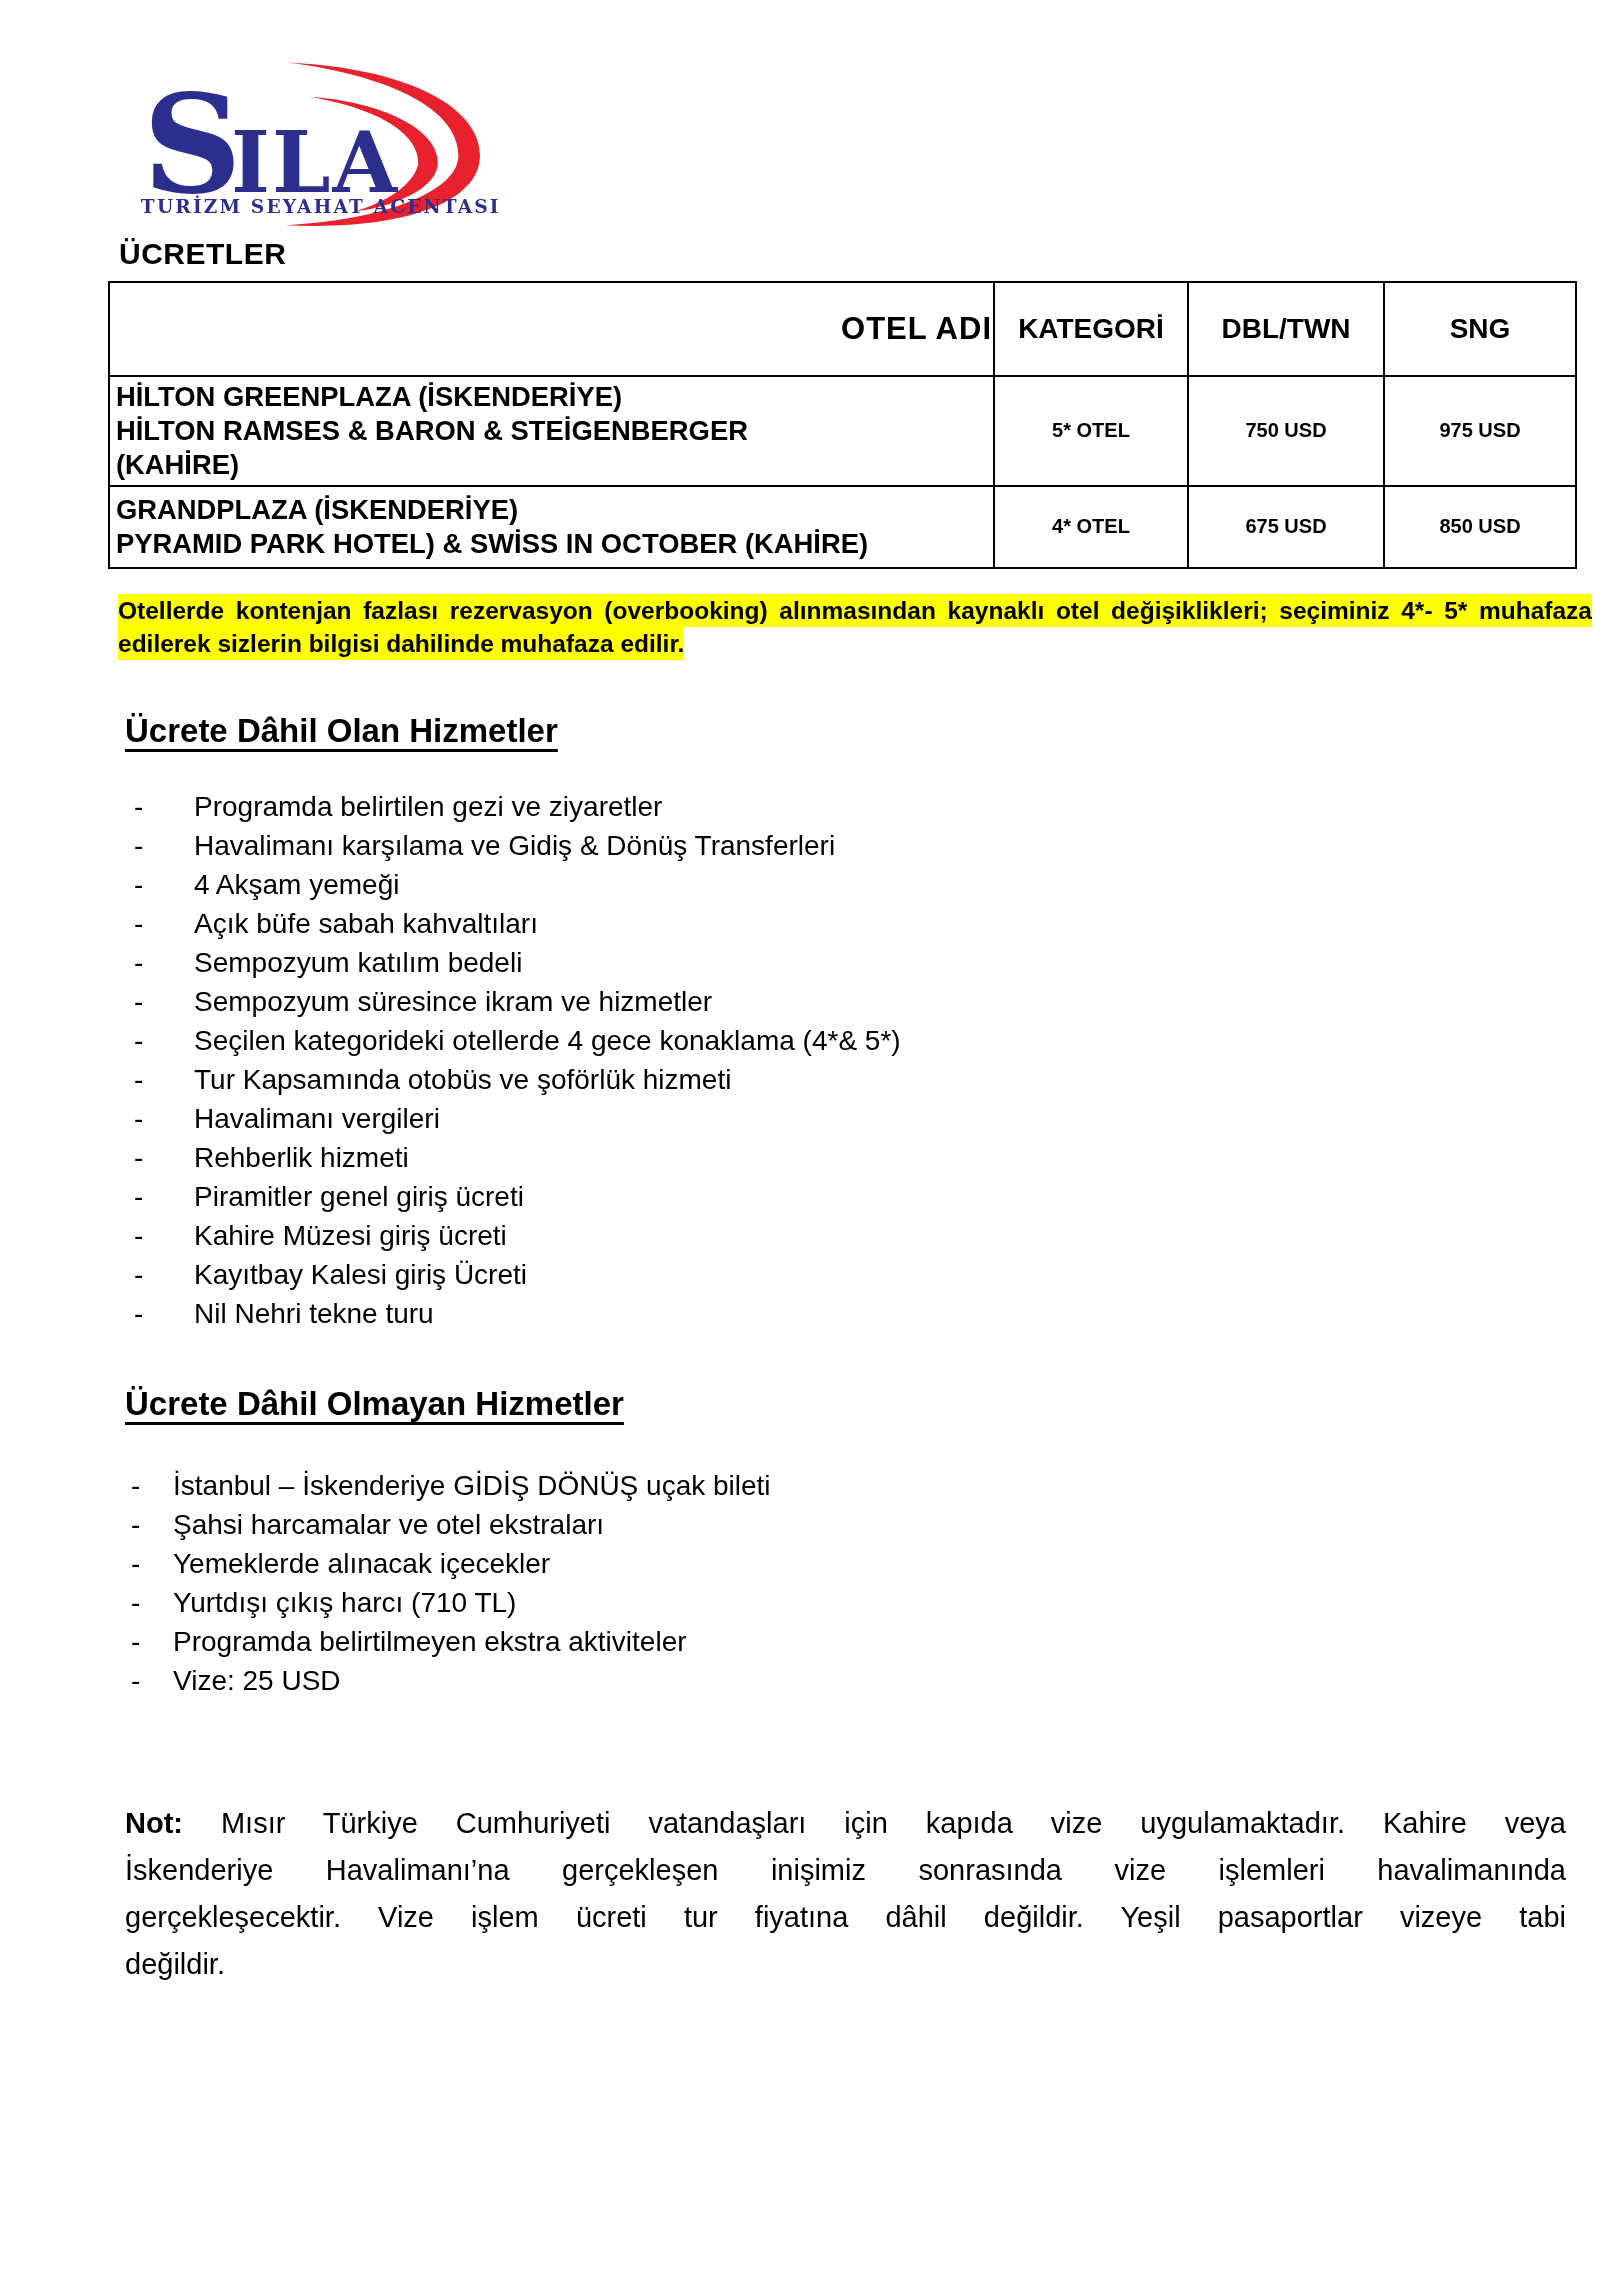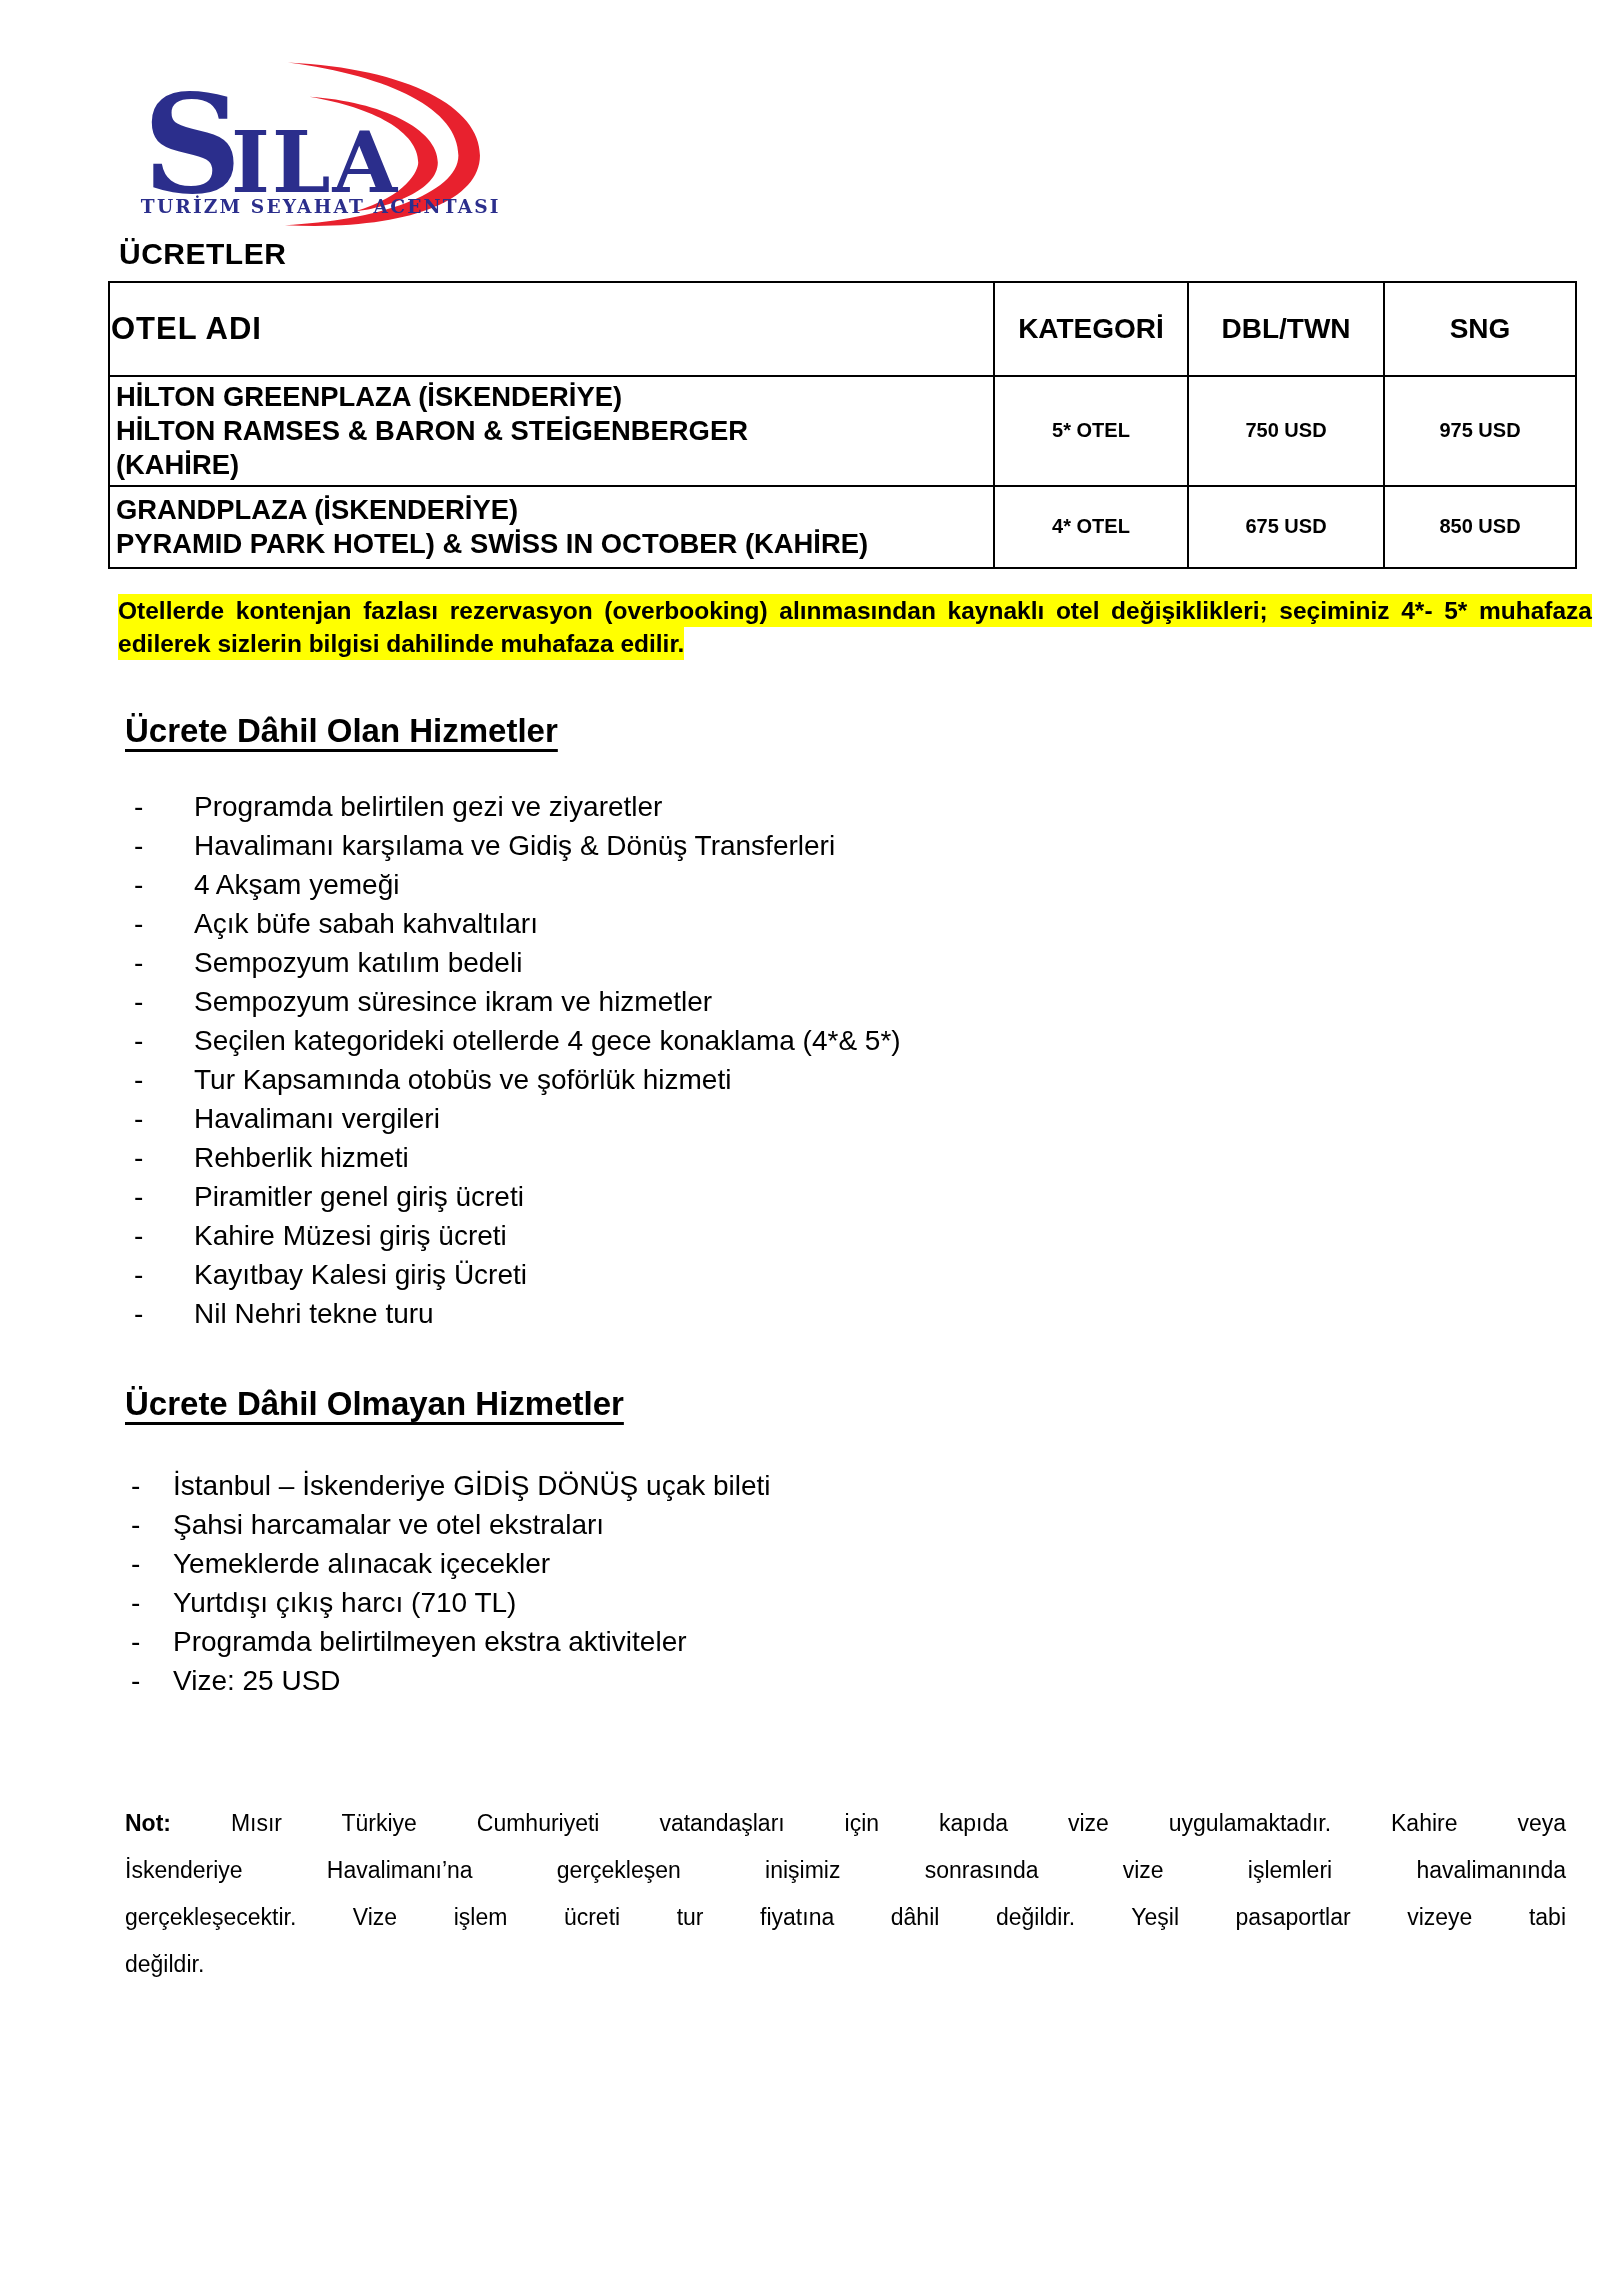--- a/index.html
+++ b/index.html
@@ -27,21 +27,21 @@
   }
   
   table.price {
     margin:8.8px 0 0 108px;
     border-collapse:collapse;
     width:1467px;
     table-layout:fixed;
   }
   table.price th, table.price td { border:2px solid #000; overflow:hidden; }
   table.price thead tr { height:94px; }
-  th.h-hotel { font-size:31px; font-weight:bold; text-align:left; letter-spacing:1px; }
+  th.h-hotel { font-size:31px; font-weight:bold; text-align:right; letter-spacing:1px; }
   th.h-col   { font-size:28px; font-weight:bold; text-align:center; }
   td.hotel {
     padding:2.9px 5.9px;
     font-weight:bold;
     font-size:27.4px;
     line-height:34px;
     text-align:left;
     vertical-align:middle;
   }
   tr.row-1 { height:98px; }
@@ -72,21 +72,21 @@
   ul.svc { list-style:none; margin:35px 0 0 0; padding:0; }
   ul.svc li { display:flex; font-size:28px; line-height:39px; }
   ul.svc.included { padding-left:134px; }
   ul.svc.included .dash { width:60px; flex:none; }
   ul.svc.excluded { padding-left:131px; margin-top:41px; }
   ul.svc.excluded .dash { width:42px; flex:none; }
   
   .note {
     margin:100px 0 0 125px;
     width:1441px;
-    font-size:23px;
+    font-size:29px;
     line-height:47px;
   }
   .note .jline { text-align:justify; text-align-last:justify; }
   .note b { font-weight:bold; }
 </style>
 </head>
 <body>
 
 <div class="page">
 

